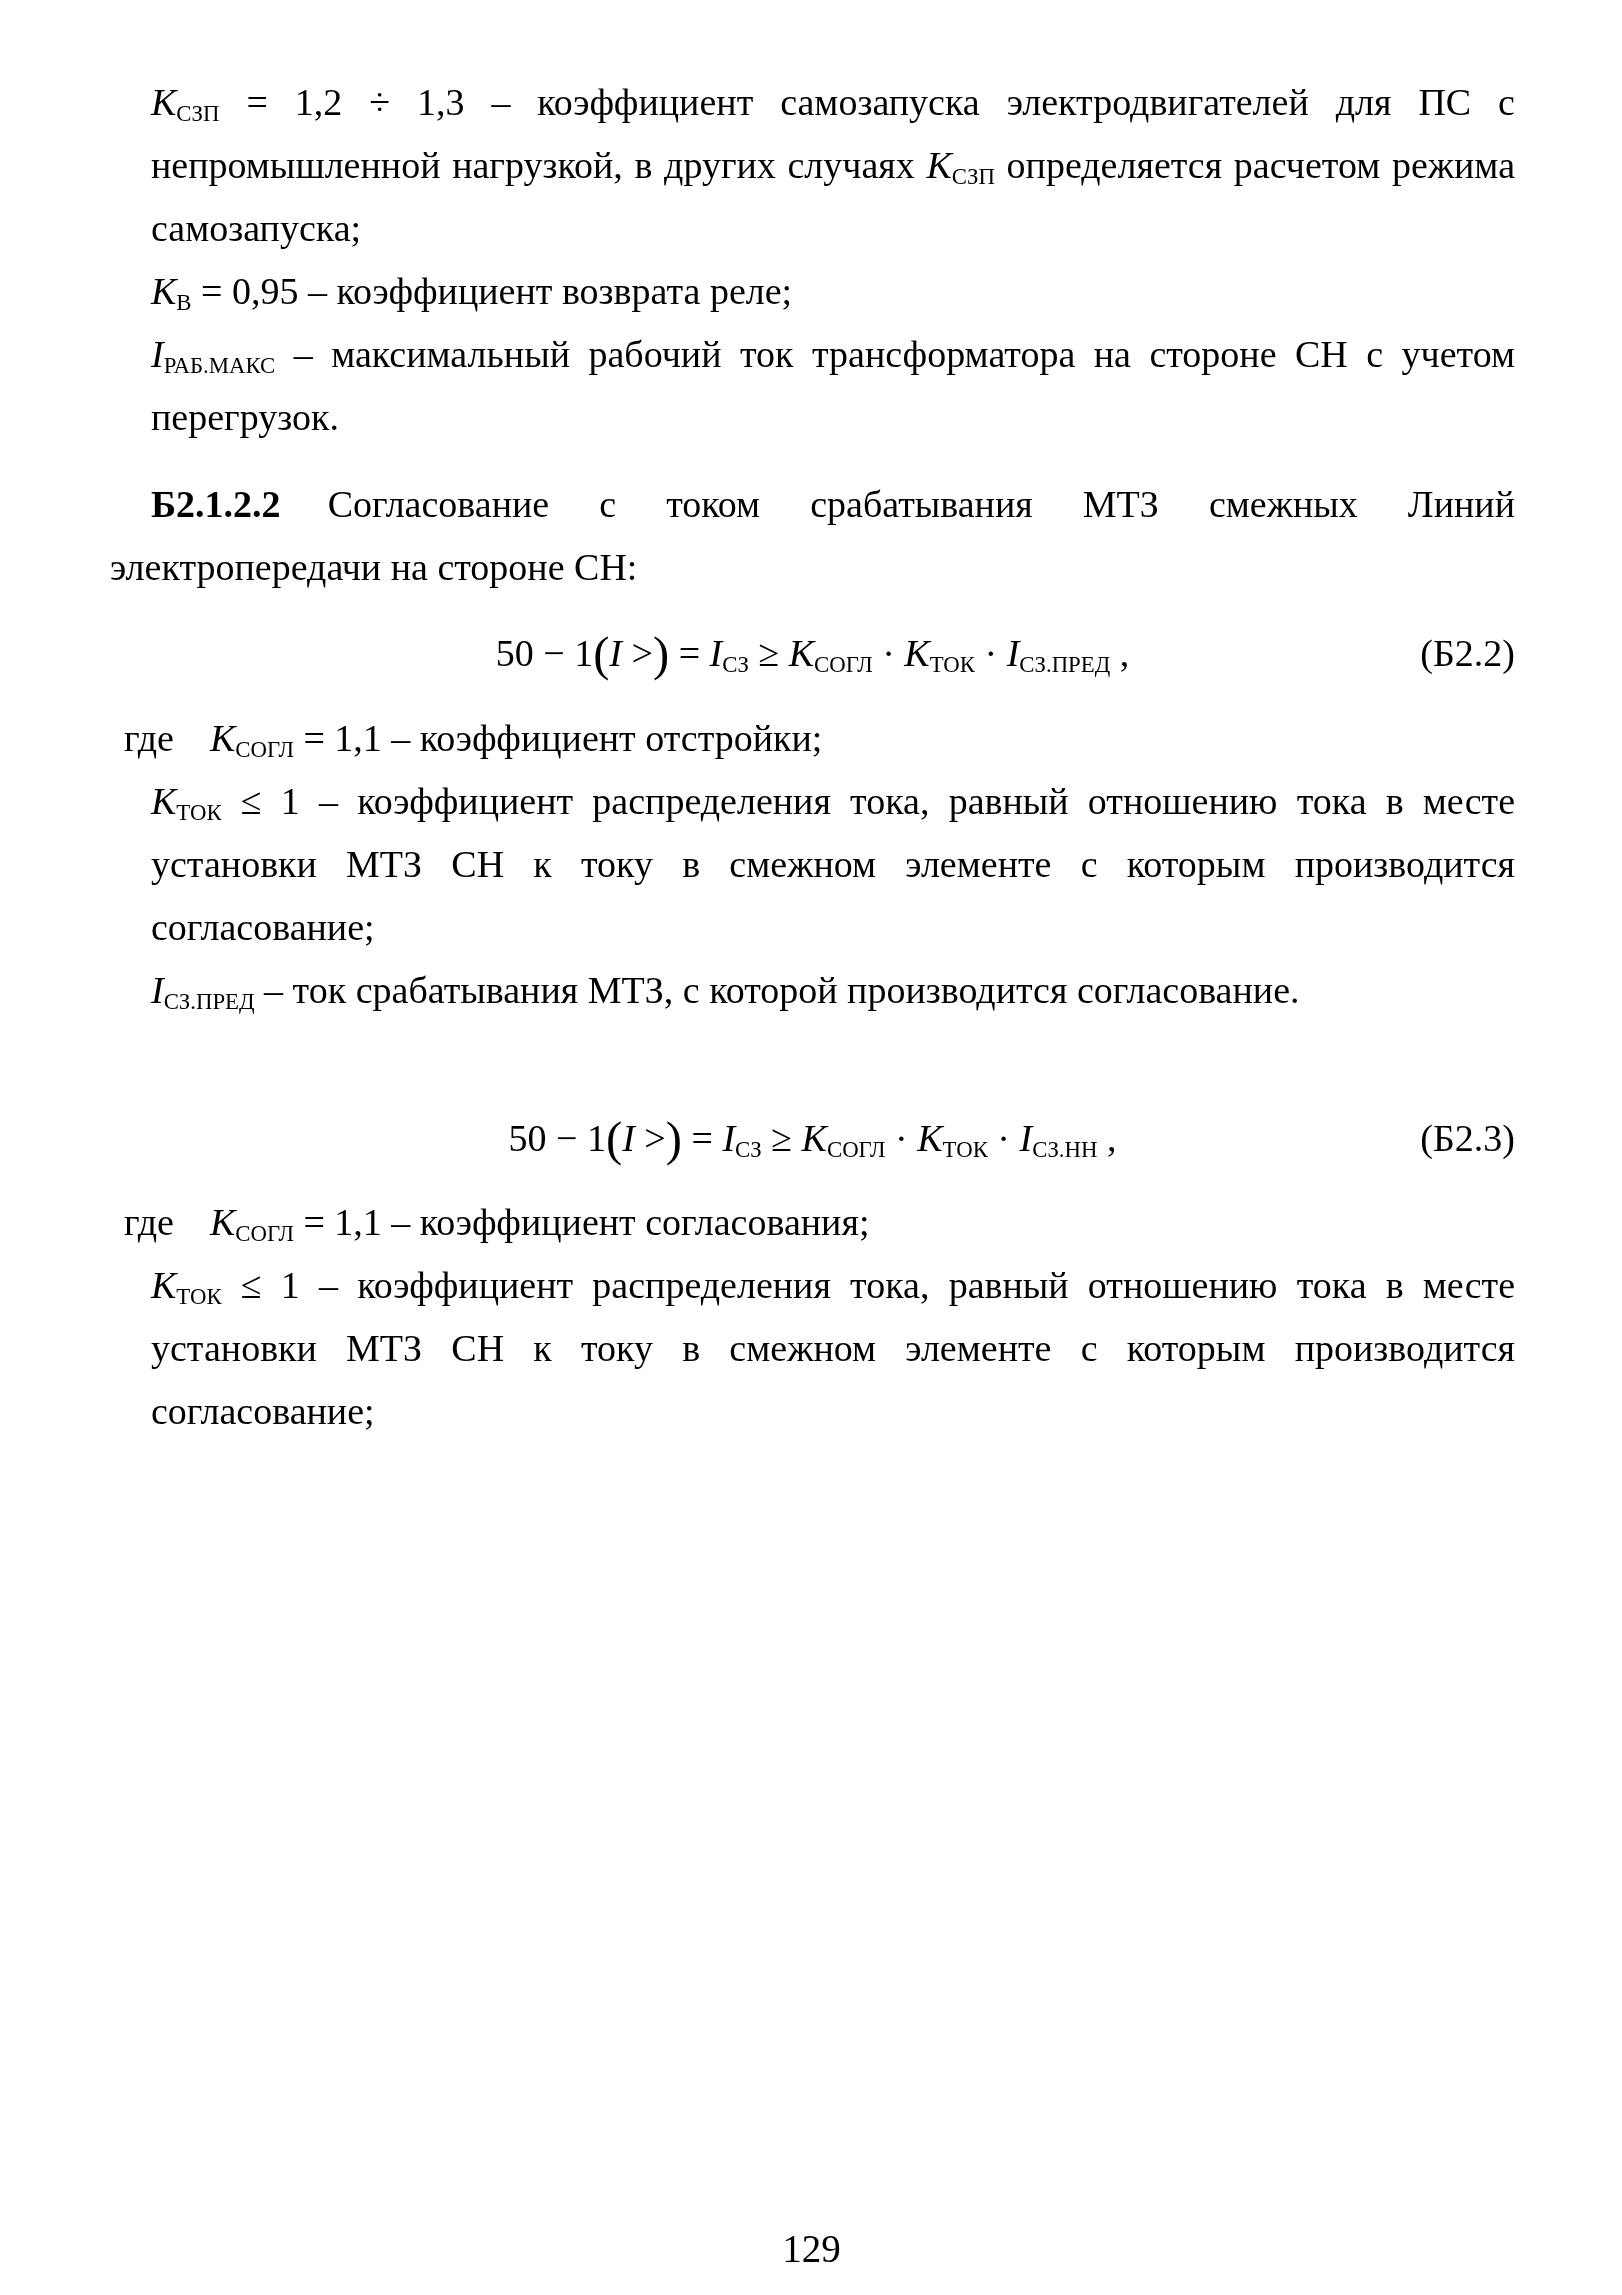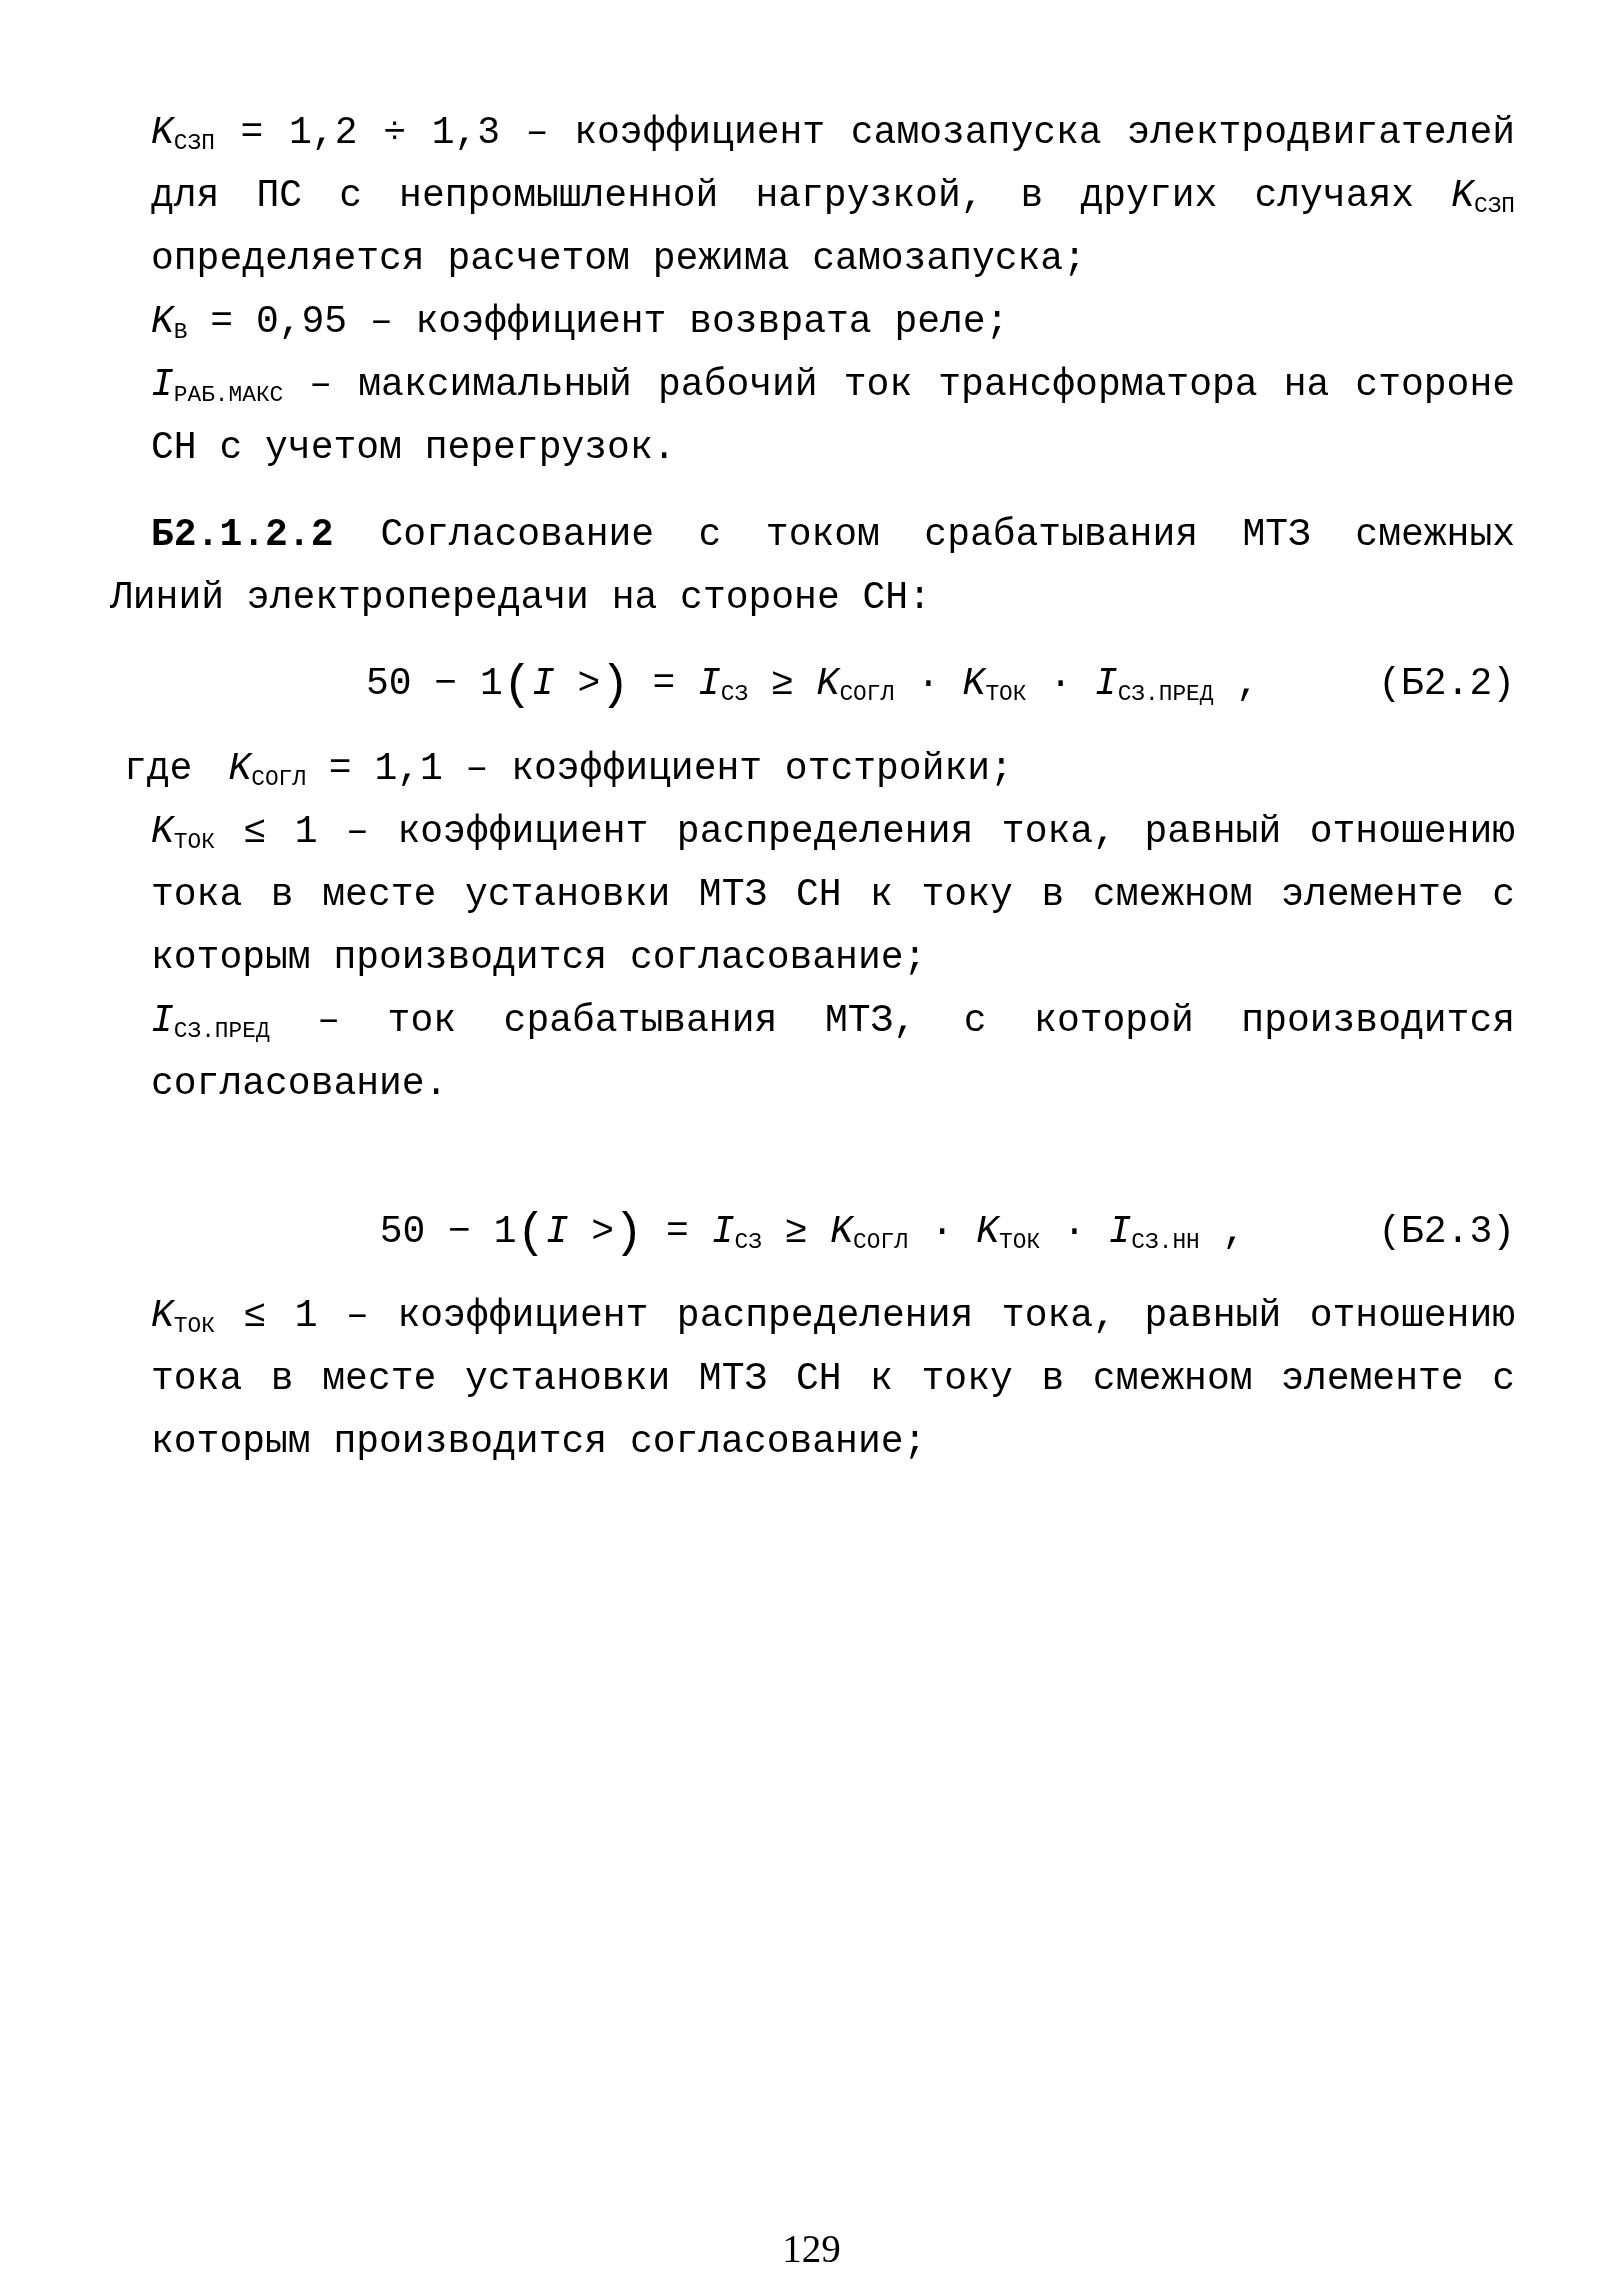--- a/index.html
+++ b/index.html
@@ -7,22 +7,21 @@
   body {
     width: 1623px;
     height: 2295px;
     position: relative;
     font-family: "Liberation Serif", serif;
     font-size: 38px;
     color: #000000;
     overflow: hidden;
   }
   .doc {
-    padding: 101px 108px 0 110px;
-    font-family: Liberation Mono, monospace;
+    padding: 71px 108px 0 110px;
   }
   .blk { line-height: 63px; }
   .def {
     margin-left: 41px;
     text-align: justify;
   }
   .para {
     text-indent: 41px;
     text-align: justify;
   }
@@ -65,19 +64,20 @@
 <div class="doc">
     <div class="blk def"><span class="ri">K</span><sub class="rsub">СЗП</sub><span class="rn"> = 1,2 ÷ 1,3 – коэффициент самозапуска электродвигателей для ПС с непромышленной нагрузкой, в других случаях </span><span class="ri">K</span><sub class="rsub">СЗП</sub><span class="rn"> определяется расчетом режима самозапуска;</span></div>
     <div class="blk def"><span class="ri">K</span><sub class="rsub">В</sub><span class="rn"> = 0,95 – коэффициент возврата реле;</span></div>
     <div class="blk def"><span class="ri">I</span><sub class="rsub">РАБ.МАКС</sub><span class="rn"> – максимальный рабочий ток трансформатора на стороне СН с учетом перегрузок.</span></div>
     <div class="blk para sp-before"><span class="rb">Б2.1.2.2</span><span class="tab" style="width: 47px;"></span><span class="rn">Согласование с током срабатывания МТЗ смежных Линий электропередачи на стороне СН:</span></div>
     <div class="blk equation sp-before"><span class="eq-body"><span class="rn">50 − 1</span><span class="rp">(</span><span class="ri">I</span><span class="rn"> &gt;</span><span class="rp">)</span><span class="rn"> = </span><span class="ri">I</span><sub class="rsub">СЗ</sub><span class="rn"> ≥ </span><span class="ri">K</span><sub class="rsub">СОГЛ</sub><span class="rn"> · </span><span class="ri">K</span><sub class="rsub">ТОК</sub><span class="rn"> · </span><span class="ri">I</span><sub class="rsub">СЗ.ПРЕД</sub><span class="rn"> ,</span></span><span class="eq-label">(Б2.2)</span></div>
     <div class="blk where"><span class="rn">где</span><span class="tab" style="width: 36px;"></span><span class="ri">K</span><sub class="rsub">СОГЛ</sub><span class="rn"> = 1,1 – коэффициент отстройки;</span></div>
     <div class="blk def"><span class="ri">K</span><sub class="rsub">ТОК</sub><span class="rn"> ≤ 1 – коэффициент распределения тока, равный отношению тока в месте установки МТЗ СН к току в смежном элементе с которым производится согласование;</span></div>
     <div class="blk def"><span class="ri">I</span><sub class="rsub">СЗ.ПРЕД</sub><span class="rn"> – ток срабатывания МТЗ, с которой производится согласование.</span></div>
     <div class="blk equation sp-big"><span class="eq-body"><span class="rn">50 − 1</span><span class="rp">(</span><span class="ri">I</span><span class="rn"> &gt;</span><span class="rp">)</span><span class="rn"> = </span><span class="ri">I</span><sub class="rsub">СЗ</sub><span class="rn"> ≥ </span><span class="ri">K</span><sub class="rsub">СОГЛ</sub><span class="rn"> · </span><span class="ri">K</span><sub class="rsub">ТОК</sub><span class="rn"> · </span><span class="ri">I</span><sub class="rsub">СЗ.НН</sub><span class="rn"> ,</span></span><span class="eq-label">(Б2.3)</span></div>
+    <div class="blk where"><span class="rn">где</span><span class="tab" style="width: 36px;"></span><span class="ri">K</span><sub class="rsub">СОГЛ</sub><span class="rn"> = 1,1 – коэффициент согласования;</span></div>
     <div class="blk def"><span class="ri">K</span><sub class="rsub">ТОК</sub><span class="rn"> ≤ 1 – коэффициент распределения тока, равный отношению тока в месте установки МТЗ СН к току в смежном элементе с которым производится согласование;</span></div>
   </div>
 
 <div class="footer">
   <span>129</span>
 </div>
 
 
 </body></html>

